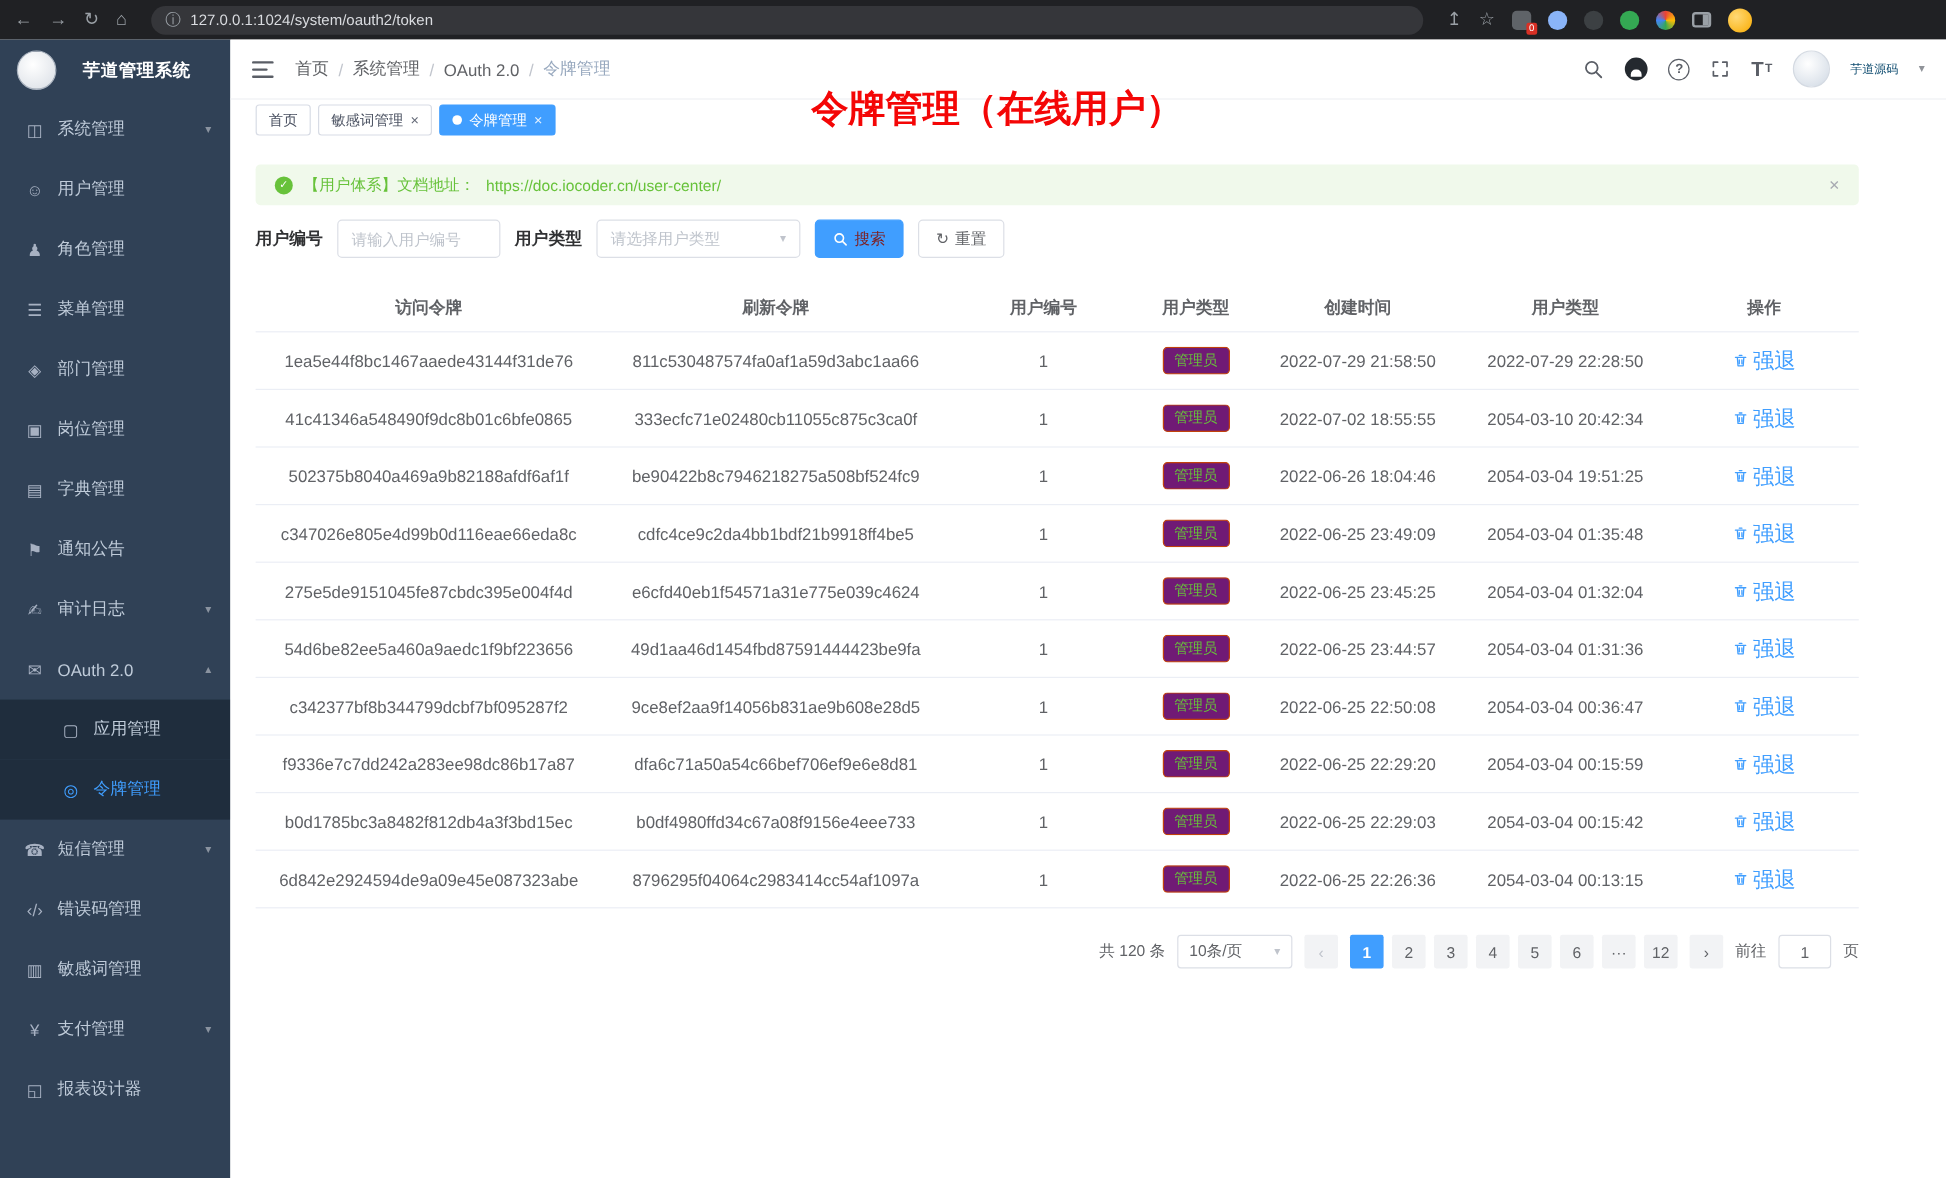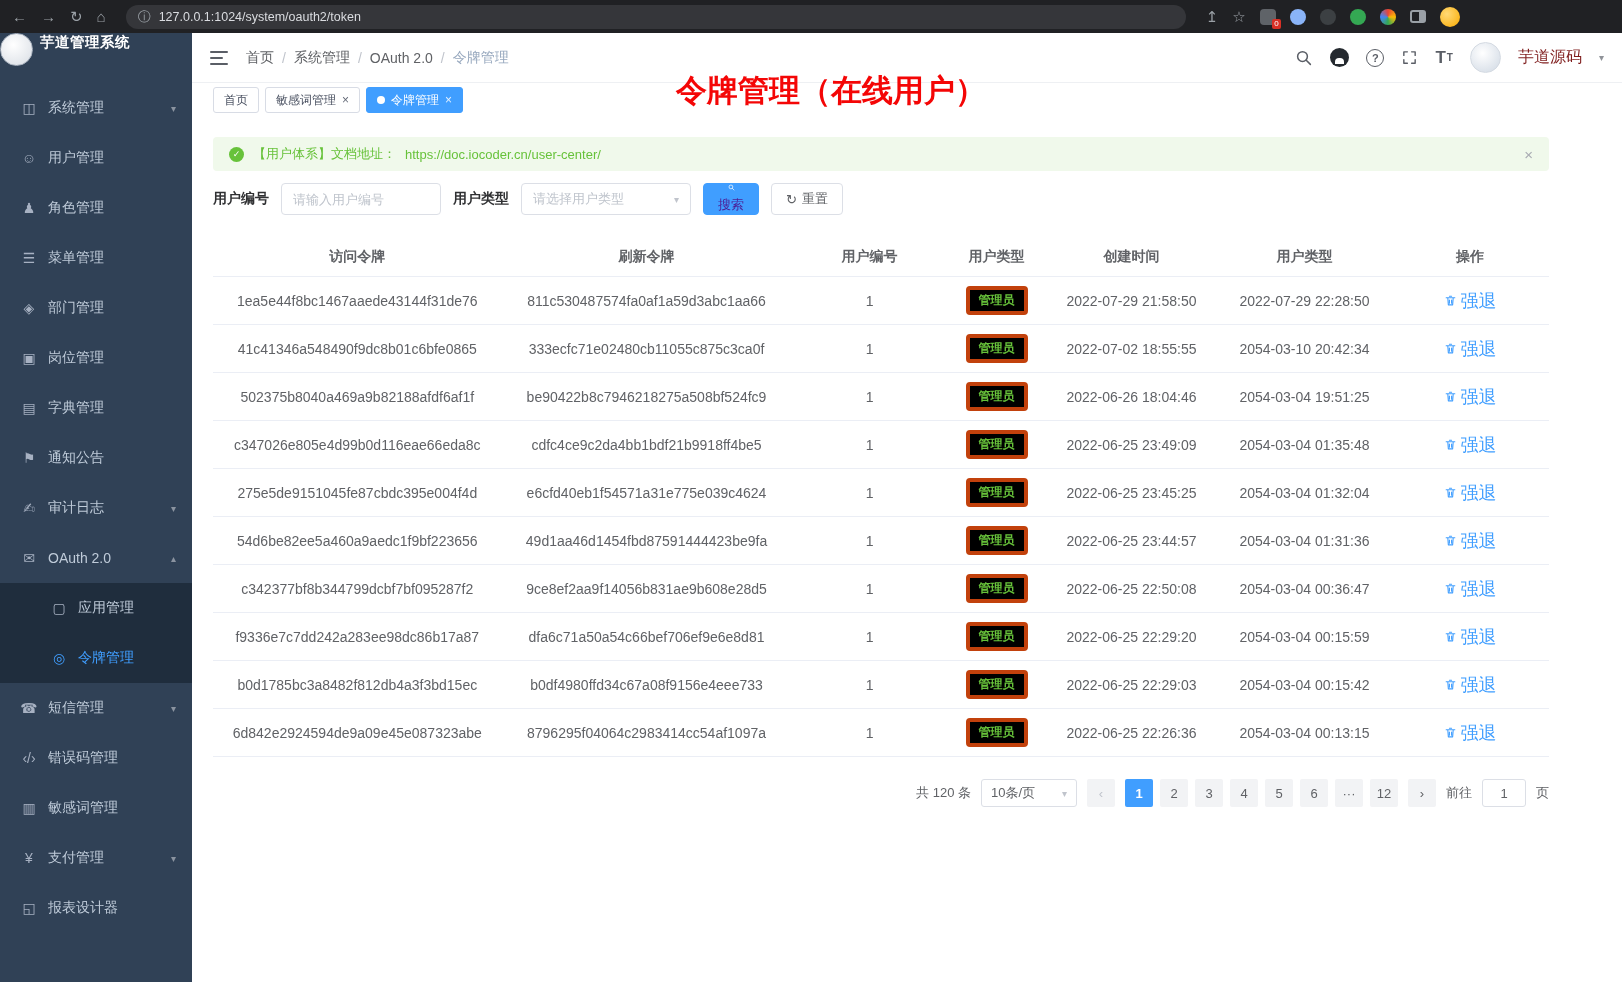--- a/index.html
+++ b/index.html
@@ -25,21 +25,21 @@
   .ext-dot.green{background:#34a853;}
   .ext-dot.rainbow{background:conic-gradient(#ea4335,#fbbc05,#34a853,#4285f4,#ea4335);}
   .ext-badge i{position:absolute;right:-5px;bottom:-4px;background:#d93025;color:#fff;font-style:normal;font-size:8px;line-height:1;padding:1px 2px;border-radius:2px;}
   .panel-icon{width:16px;height:13px;border:2px solid #9aa0a6;border-radius:3px;position:relative;cursor:pointer;}
   .panel-icon::after{content:"";position:absolute;right:0;top:0;bottom:0;width:5px;background:#9aa0a6;}
   .b-avatar{width:20px;height:20px;border-radius:50%;background:radial-gradient(circle at 35% 35%,#ffd976,#f9ab00);cursor:pointer;}
 
   
   .app{display:flex;height:949px;}
   .sidebar{width:192px;background:var(--sidebar-bg);flex-shrink:0;overflow:hidden;}
-  .logo{height:50px;display:flex;gap:7px;}
+  .logo{height:50px;display:flex;align-items:center;gap:22px;padding-left:14px;}
   .logo-img{width:33px;height:33px;border-radius:50%;background:radial-gradient(circle at 40% 35%,#ffffff,#d8dde4);border:1px solid #aab3bf;}
   .logo-title{color:#fff;font-size:14.5px;font-weight:700;letter-spacing:.5px;}
   .menu-item{height:50px;display:flex;align-items:center;padding-left:20px;color:#bfcbd9;font-size:14px;cursor:pointer;}
   .menu-item .mi-icon{width:18px;margin-right:10px;text-align:center;font-size:14px;color:#a7b1c2;}
   .menu-item .mi-arrow{margin-left:auto;margin-right:16px;font-size:10px;color:#8a93a0;}
   .menu-item.sub{background:var(--submenu-bg);padding-left:50px;}
   .menu-item.active{color:var(--accent);}
   .menu-item.active .mi-icon{color:var(--accent);}
 
   .main{flex:1;display:flex;flex-direction:column;background:#fff;position:relative;}
@@ -54,21 +54,21 @@
   .bc-item.last{color:#97a8be;cursor:default;}
   .bc-sep{color:#c0c4cc;}
   .nav-right{margin-left:auto;display:flex;align-items:center;gap:17px;color:#5a5e66;}
   .nav-icon{display:inline-flex;align-items:center;justify-content:center;cursor:pointer;}
   .gh{width:19px;height:19px;background:#24292f;border-radius:50%;position:relative;}
   .gh::after{content:"";position:absolute;left:5px;bottom:3px;width:9px;height:6px;background:#fff;border-radius:4px 4px 0 0;}
   .help{width:18px;height:18px;border:1.6px solid #5a5e66;border-radius:50%;font-size:11px;font-weight:700;}
   .tsize{font-size:17px;font-weight:700;}
   .tsize small{font-size:10px;font-weight:700;margin-left:1px;}
   .avatar{width:31px;height:31px;border-radius:50%;background:radial-gradient(circle at 40% 35%,#ffffff,#cfd8e3);border:1px solid #d4dae2;cursor:pointer;}
-  .uname{font-size:16px;color:#7f1d1d;cursor:pointer;}
+  .uname{font-size:10px;color:#0c4a6e;cursor:pointer;}
   .caret{font-size:10px;color:#909399;cursor:pointer;}
 
   
   .annotation{position:absolute;left:484px;top:37px;font-size:31px;font-weight:700;color:var(--annotation);z-index:30;pointer-events:none;white-space:nowrap;}
 
   
   .tabbar{height:34px;display:flex;align-items:center;gap:6px;padding:0 21px;}
   .tab{height:26px;display:inline-flex;align-items:center;gap:6px;padding:0 10px;border:1px solid #d8dce5;border-radius:3px;font-size:12px;color:#495060;background:#fff;cursor:pointer;}
   .tab.active{background:var(--accent);border-color:var(--accent);color:#fff;}
   .tab-dot{width:8px;height:8px;border-radius:50%;background:#fff;}
@@ -77,39 +77,39 @@
   
   .content{padding:20px 73px 0 21px;flex:1;}
 
   .alert{height:34px;background:#f0f9eb;border-radius:4px;display:flex;align-items:center;gap:9px;padding:0 16px;color:var(--success);font-size:13px;}
   .check{width:15px;height:15px;border-radius:50%;background:var(--success);color:#fff;font-size:9px;display:inline-flex;align-items:center;justify-content:center;flex-shrink:0;}
   .a-link{color:var(--success);text-decoration:none;cursor:pointer;}
   .a-close{margin-left:auto;color:#a8abb2;font-size:15px;cursor:pointer;}
 
   .filter{display:flex;align-items:center;gap:12px;margin-top:12px;height:32px;}
   .f-label{font-size:14px;font-weight:700;color:#303133;}
-  .f-input{width:160px;height:32px;border:1px solid #dcdfe6;border-radius:4px;padding:0 11px;font-size:13px;color:#606266;outline:none;font-family:inherit;}
+  .f-input{width:136px;height:32px;border:1px solid #dcdfe6;border-radius:4px;padding:0 11px;font-size:13px;color:#606266;outline:none;font-family:inherit;}
   .f-input::placeholder{color:#bfc4cc;}
   .f-select{width:170px;height:32px;border:1px solid #dcdfe6;border-radius:4px;padding:0 11px;display:flex;align-items:center;justify-content:space-between;cursor:pointer;}
   .f-select .ph{font-size:13px;color:#bfc4cc;}
   .sel-caret{font-size:10px;color:#c0c4cc;}
   .btn{height:32px;padding:0 14px;border-radius:4px;font-size:13px;display:inline-flex;align-items:center;gap:5px;cursor:pointer;border:1px solid transparent;font-family:inherit;}
-  .btn.primary{background:var(--accent);color:#4c1d95;border-color:var(--accent);flex-direction:column;}
+  .btn.primary{background:var(--accent);color:#7f1d1d;border-color:var(--accent);}
   .btn.plain{background:#fff;color:#606266;border-color:#dcdfe6;}
   .btn .r-ic{font-size:13px;}
 
   
   .table{margin-top:22px;width:100%;}
   .thead{display:flex;align-items:center;height:40px;border-bottom:1px solid #ebeef5;}
   .thead .cell{font-weight:700;color:#606266;font-size:14px;}
   .trow{display:flex;align-items:center;height:48px;border-bottom:1px solid #ebeef5;}
   .cell{text-align:center;font-size:14px;color:#606266;overflow:hidden;white-space:nowrap;}
   .c1{width:21.6%;} .c2{width:21.7%;} .c3{width:11.7%;} .c4{width:7.3%;}
   .c5{width:12.9%;} .c6{width:13%;} .c7{width:11.8%;}
-  .tag{display:inline-block;padding:3px 9px;background:#000000;border:4px solid #c2410c;color:var(--success);border-radius:4px;font-size:12px;line-height:1.2;font-weight:bold;}
+  .tag{display:inline-block;padding:3px 9px;background:#701a75;border:1px solid #c2410c;color:var(--success);border-radius:4px;font-size:12px;line-height:1.2;}
   .action{color:var(--accent);font-size:18px;display:inline-flex;align-items:center;gap:4px;cursor:pointer;}
   .trash{display:inline-block;}
 
   
   .pagination{display:flex;align-items:center;justify-content:flex-end;margin-top:22px;font-size:13px;color:#606266;gap:10px;}
   .pg-size{width:96px;height:28px;border:1px solid #dcdfe6;border-radius:3px;display:flex;align-items:center;justify-content:space-between;padding:0 9px;cursor:pointer;}
   .pages{display:flex;align-items:center;gap:7px;}
   .pg-btn,.pg-num{min-width:28px;height:28px;background:#f2f3f5;border-radius:2px;display:inline-flex;align-items:center;justify-content:center;font-size:13px;color:#606266;cursor:pointer;padding:0 4px;}
   .pg-btn.disabled{color:#c0c4cc;cursor:default;}
   .pg-num.active{background:var(--accent);color:#fff;font-weight:700;}

